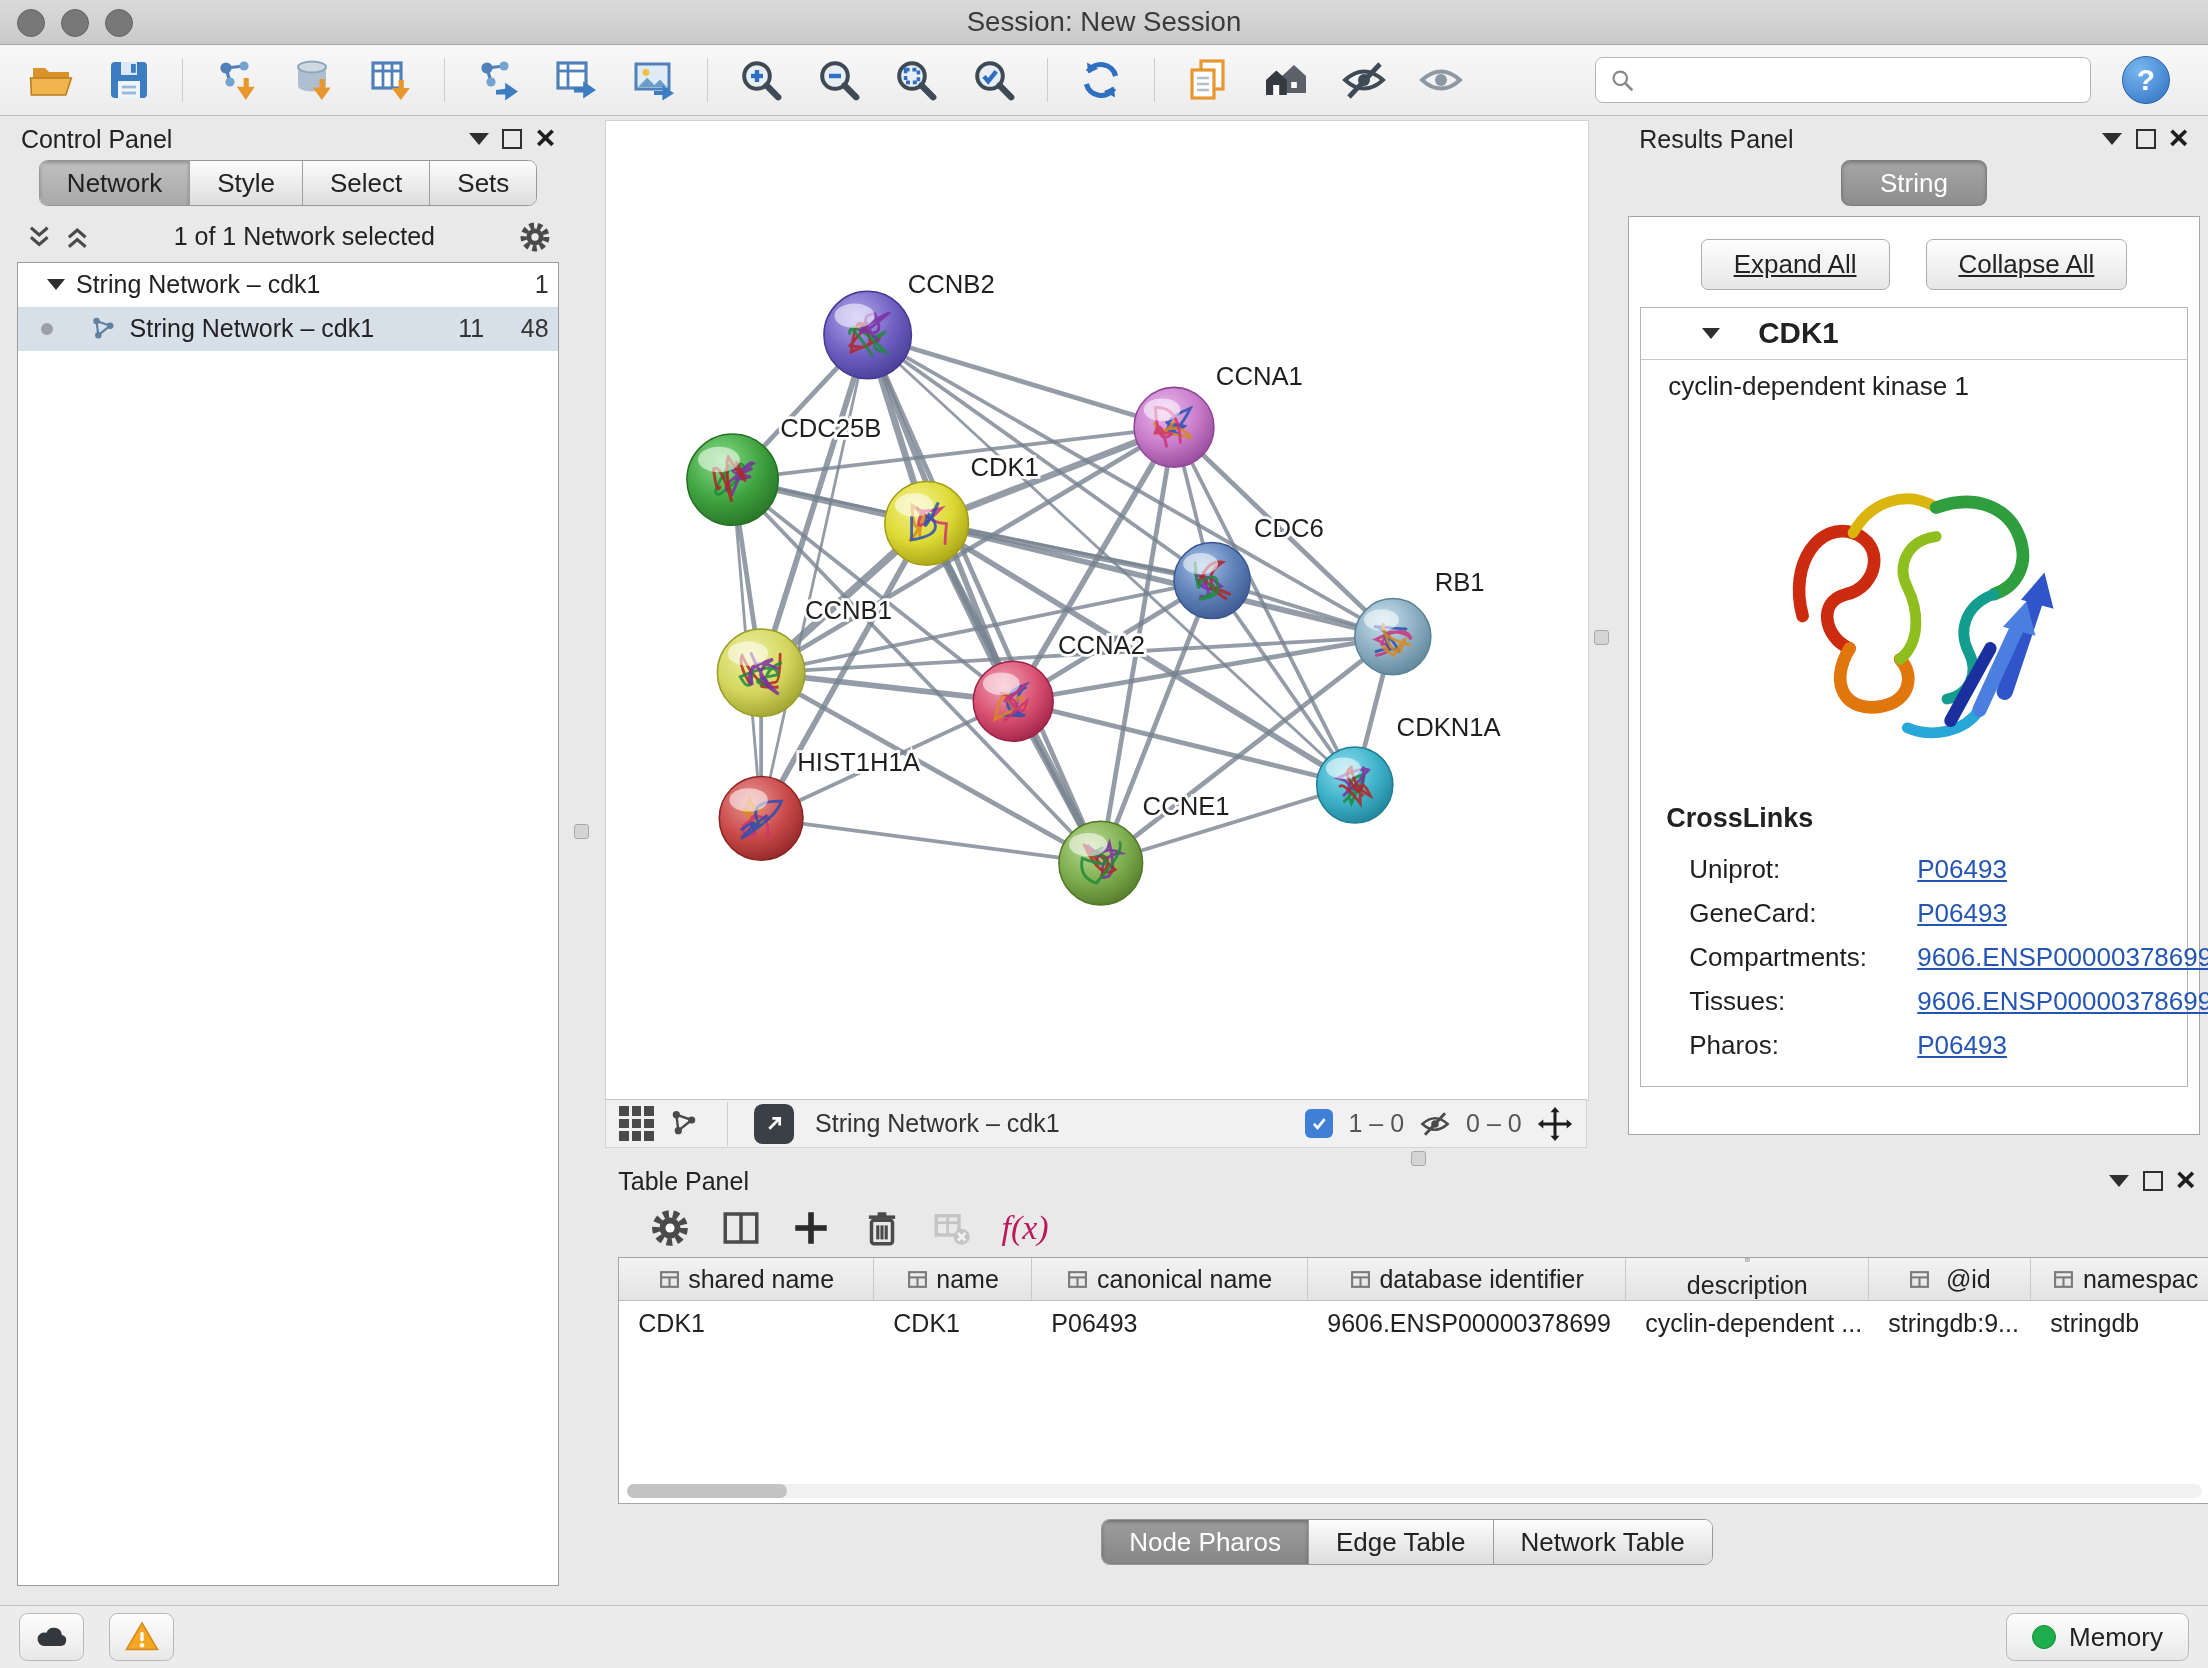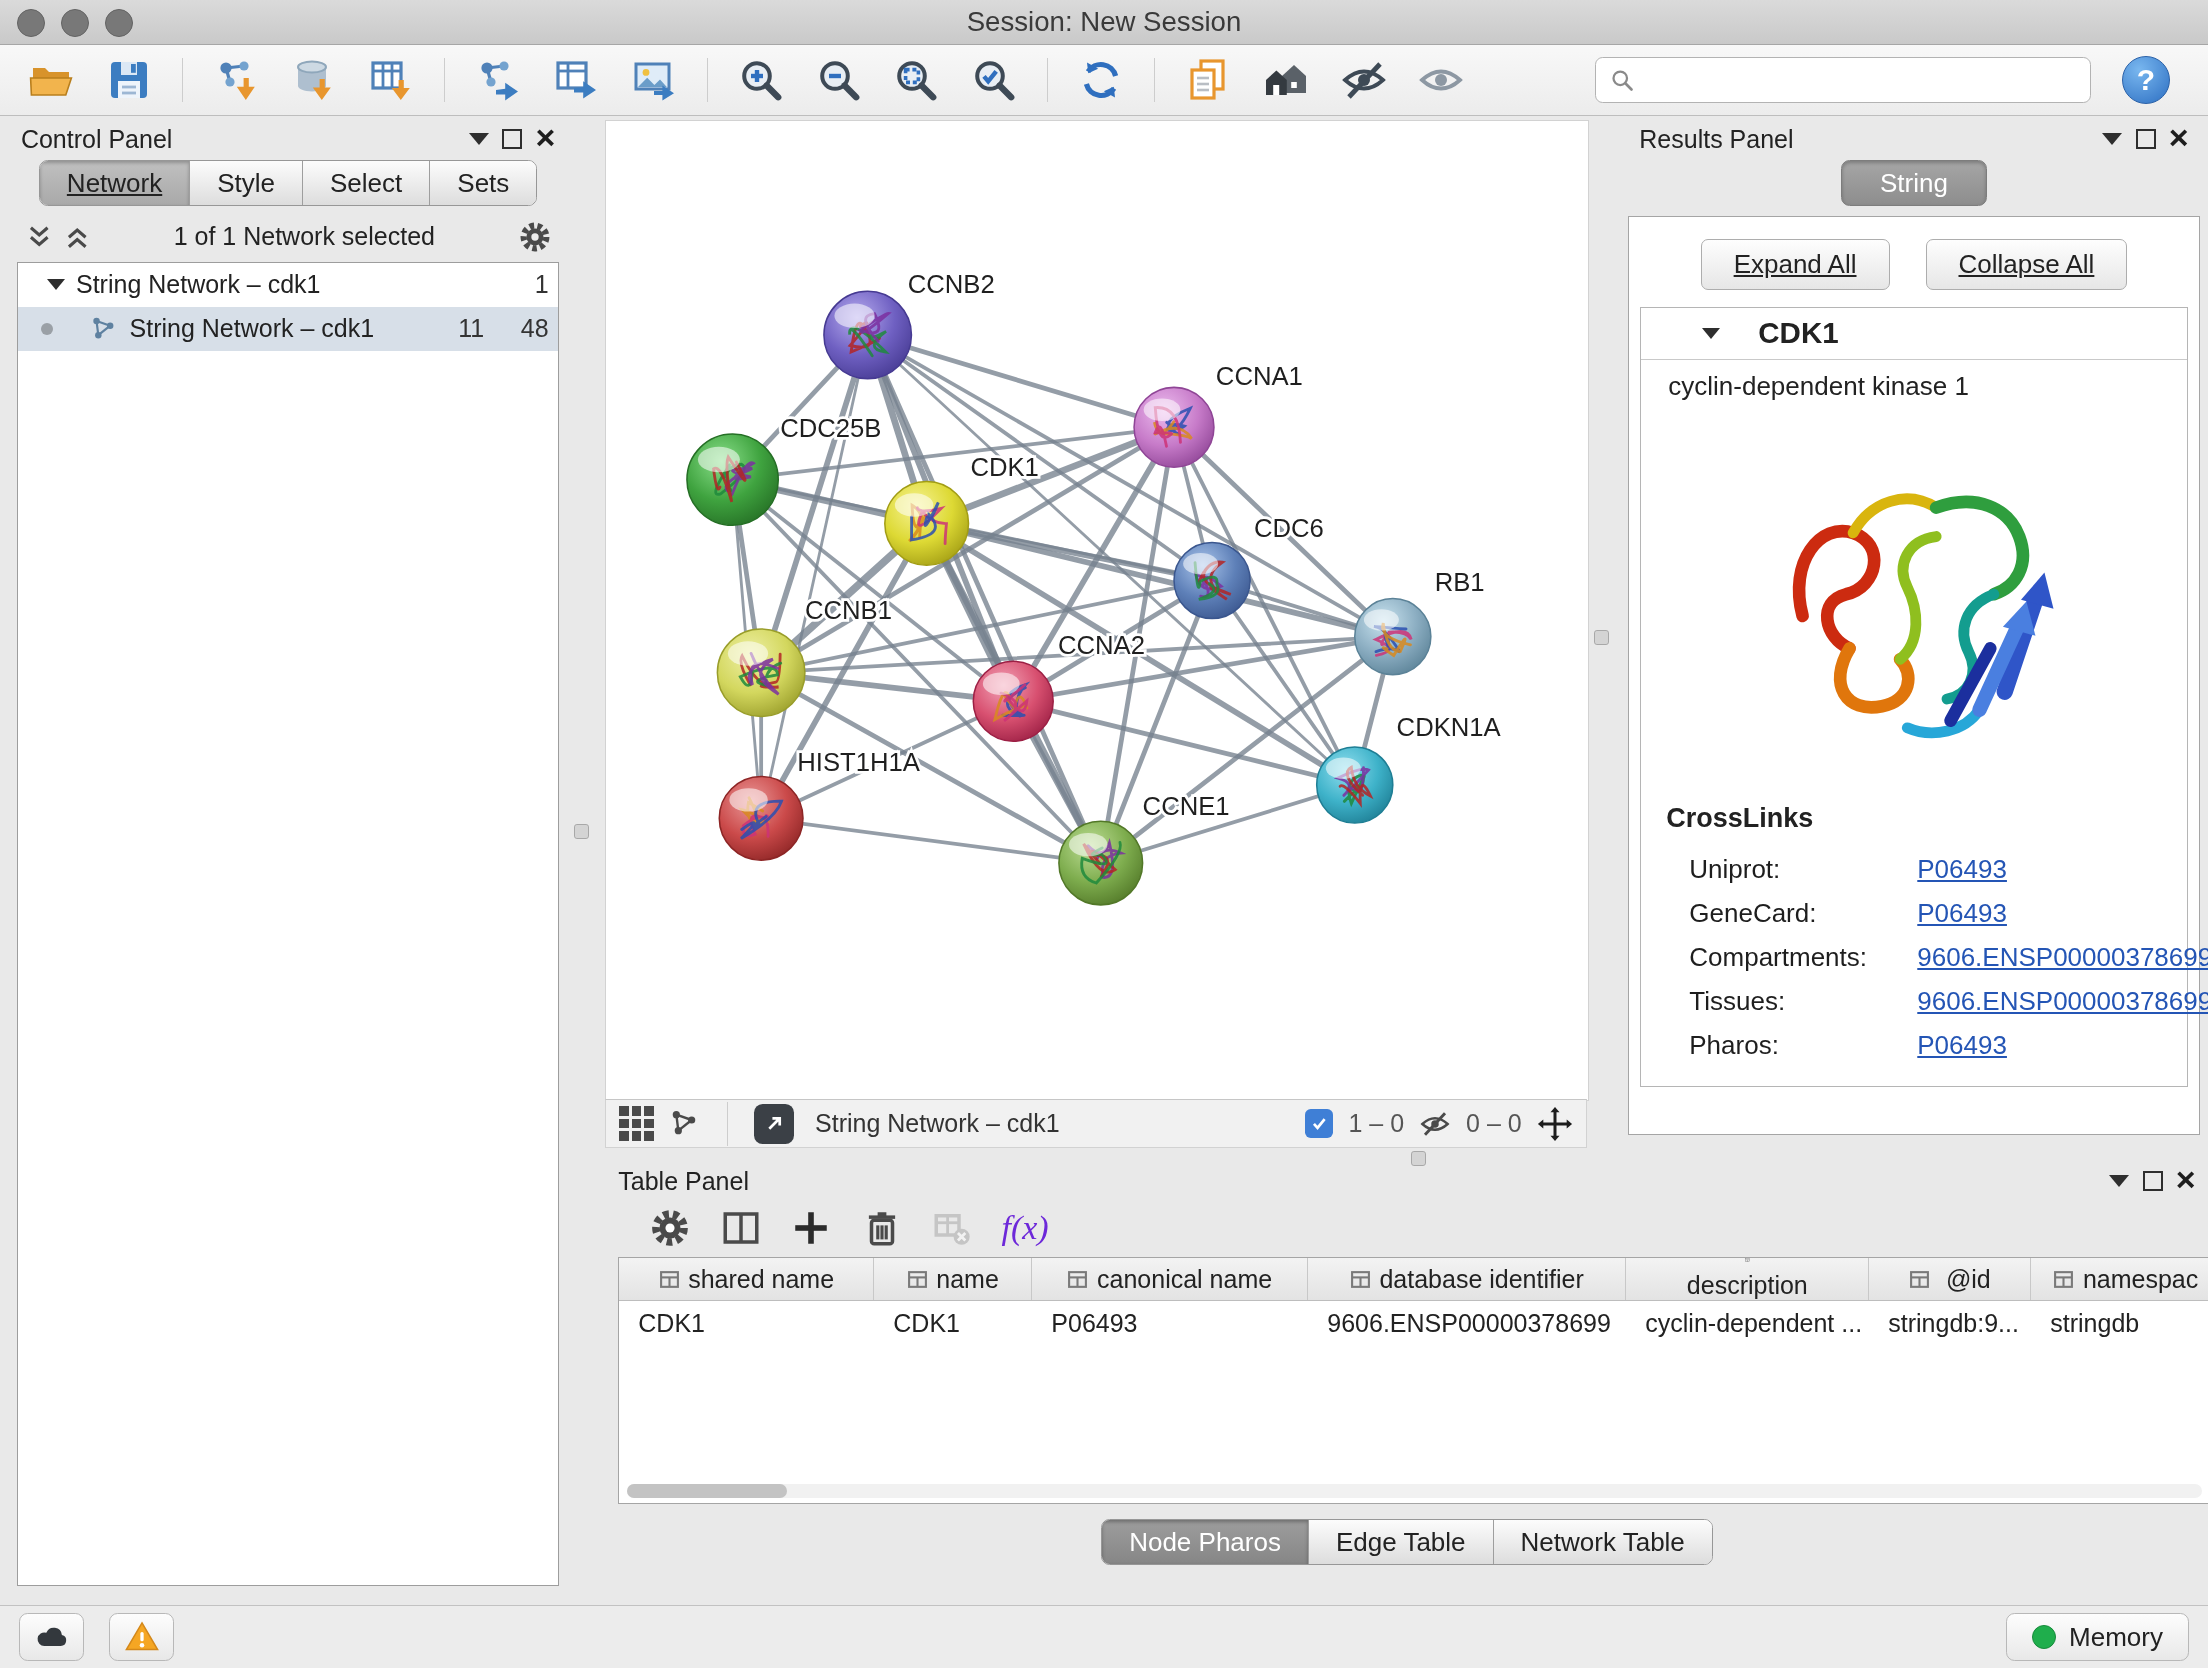--- a/index.html
+++ b/index.html
@@ -34,21 +34,21 @@
   .pt-title{flex:1;}
   .i-collapse{width:0;height:0;border-left:10.5px solid transparent;border-right:10.5px solid transparent;
     border-top:12.4px solid #2e2e2e;}
   .i-float{width:16px;height:16px;border:2.9px solid #2e2e2e;background:transparent;}
   .i-close{font-size:34px;font-weight:bold;color:#1e1e1e;line-height:1;margin-top:-3.8px;}
   .seg{display:inline-flex;border:1px solid #979797;border-radius:8.6px;overflow:hidden;
     background:#fff;}
   .segbtn{padding:6.7px 27px;font-size:26px;color:#222;border:none;
     border-right:1px solid #9e9e9e;background:linear-gradient(#fcfcfc,#dddddd);}
   .segbtn:last-child{border-right:none;}
-  .segbtn.sel-light{background:linear-gradient(#c0c0c0,#a9a9a9);box-shadow:inset 0 1.9px 3.8px rgba(0,0,0,.25);text-decoration:underline;}
+  .segbtn.sel-light{background:linear-gradient(#c0c0c0,#a9a9a9);box-shadow:inset 0 1.9px 3.8px rgba(0,0,0,.25);}
   .segbtn.sel-dark{background:linear-gradient(#9d9d9d,#868686);color:#fff;box-shadow:inset 0 1.9px 3.8px rgba(0,0,0,.3);}
   
   .control-panel{position:absolute;left:7.6px;top:120px;width:561px;height:1467px;}
   .cp-tabs{display:flex;justify-content:center;margin:1.9px 0 7.6px;}
   .selector-row{display:flex;align-items:center;height:46px;padding:0 17px;font-size:25px;color:#222;gap:9.5px;}
   .selector-row .mid{flex:1;text-align:center;}
   .tree{margin:1.9px 9.5px 9.5px;background:#fff;border:1px solid #9d9d9d;height:1322px;overflow:hidden;}
   .trow{display:flex;align-items:center;height:44px;font-size:25px;gap:11.4px;padding:0 9.5px;}
   .trow .grow{flex:1;}
   .trow .cnt{width:53px;text-align:right;color:#333;}
@@ -89,21 +89,21 @@
   .pc-img{display:flex;justify-content:center;padding:15px 0 7.6px;}
   .crosslinks{padding:13.3px 9.5px 19px 25px;}
   .cl-title{font-size:27px;font-weight:bold;margin-bottom:13.3px;}
   .clrow{display:flex;font-size:26px;line-height:44px;}
   .cllabel{width:228px;padding-left:23px;color:#1e1e1e;flex-shrink:0;}
   .clvalue{color:#2455b5;text-decoration:underline;white-space:nowrap;}
   
   .table-panel{position:absolute;left:605px;top:1162px;width:1604px;height:426px;}
   .tp-toolbar{display:flex;align-items:center;gap:28.5px;padding:7.6px 0 9.5px 44px;height:57px;box-sizing:border-box;}
   .tp-toolbar svg{width:42px;height:42px;}
-  .fx{font-family:"Liberation Serif",serif;font-style:italic;font-size:34px;color:#6d28d9;}
+  .fx{font-family:"Liberation Serif",serif;font-style:italic;font-size:34px;color:#be185d;}
   .table-box{margin-left:13.3px;border:1px solid #a5a5a5;background:#fff;height:245px;
     position:relative;overflow:hidden;}
   .thead{display:flex;height:42px;background:linear-gradient(#f3f3f3,#e3e3e3);
     border-bottom:1px solid #bdbdbd;}
   .th{display:flex;align-items:center;justify-content:center;gap:8.6px;font-size:25px;color:#222;
     border-right:1px solid #c8c8c8;box-sizing:border-box;flex-shrink:0;overflow:hidden;white-space:nowrap;}
   .trdata{display:flex;height:44px;}
   .td{display:flex;align-items:center;padding-left:19px;font-size:25px;color:#222;
     box-sizing:border-box;flex-shrink:0;overflow:hidden;white-space:nowrap;}
   .hscroll{position:absolute;left:7.6px;bottom:4.8px;width:1575px;height:14.3px;background:#f1f1f1;border-radius:7.6px;}

